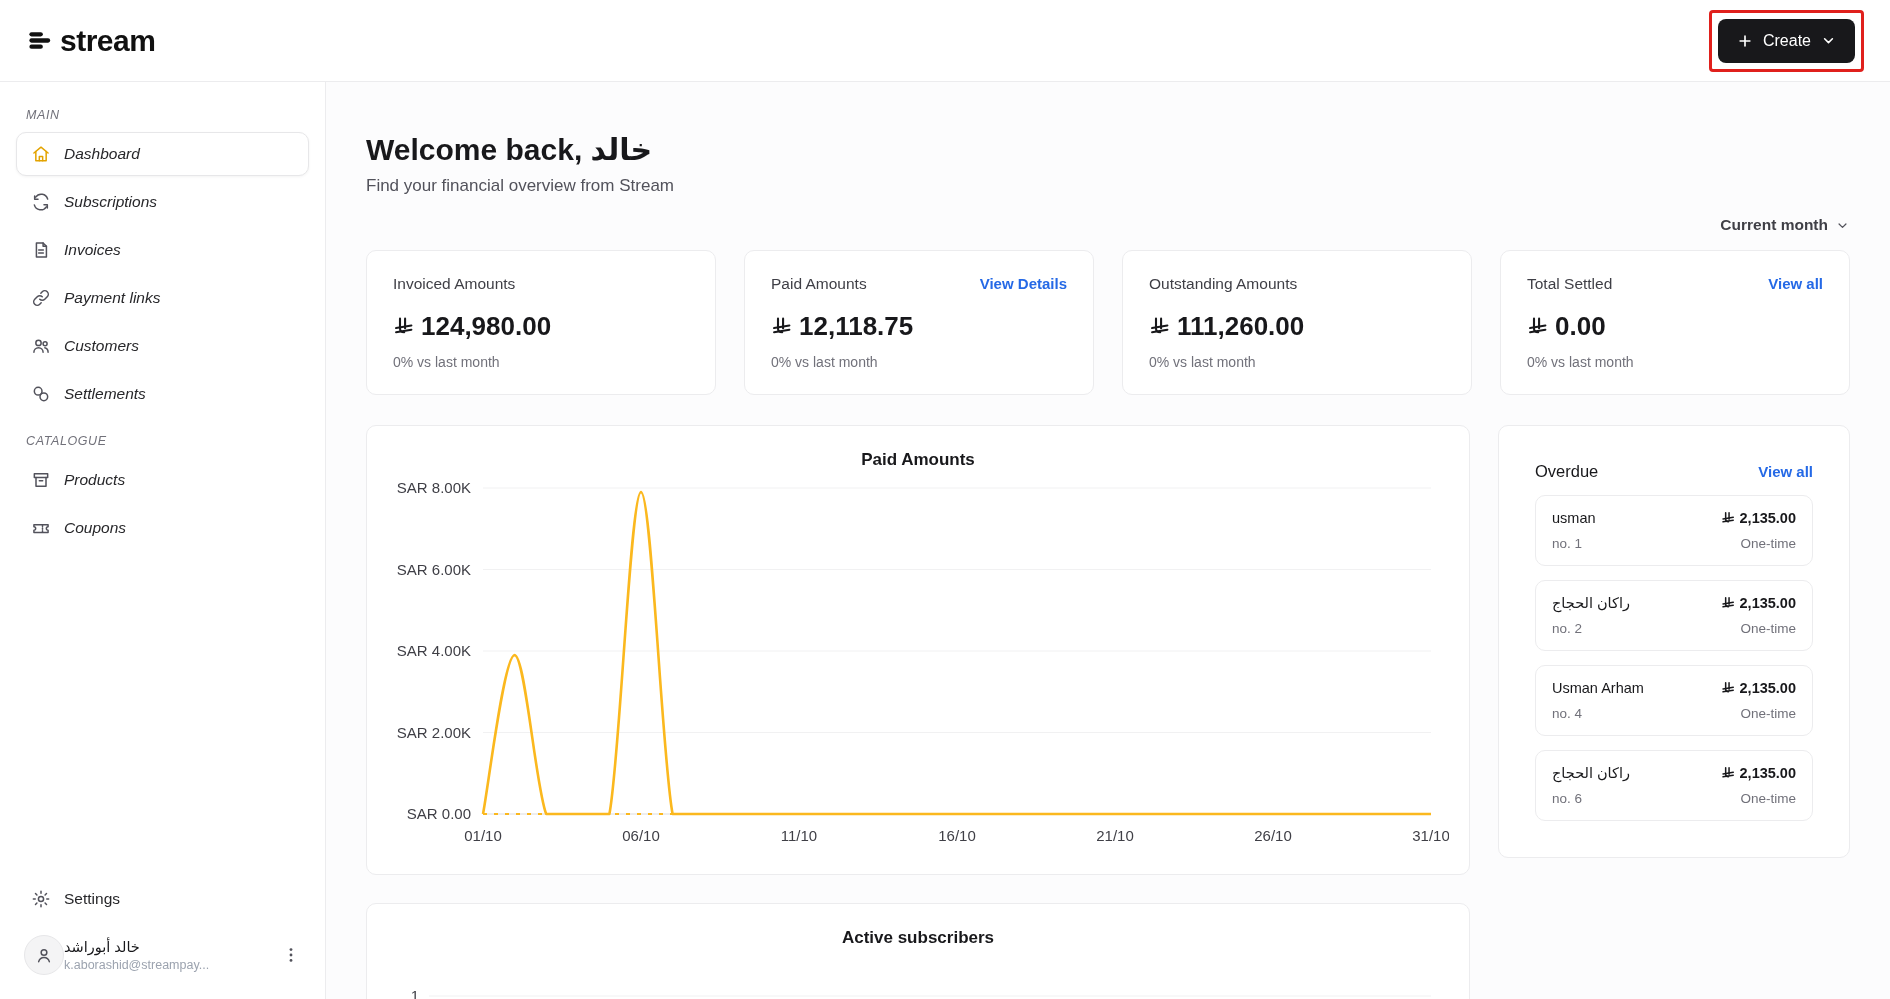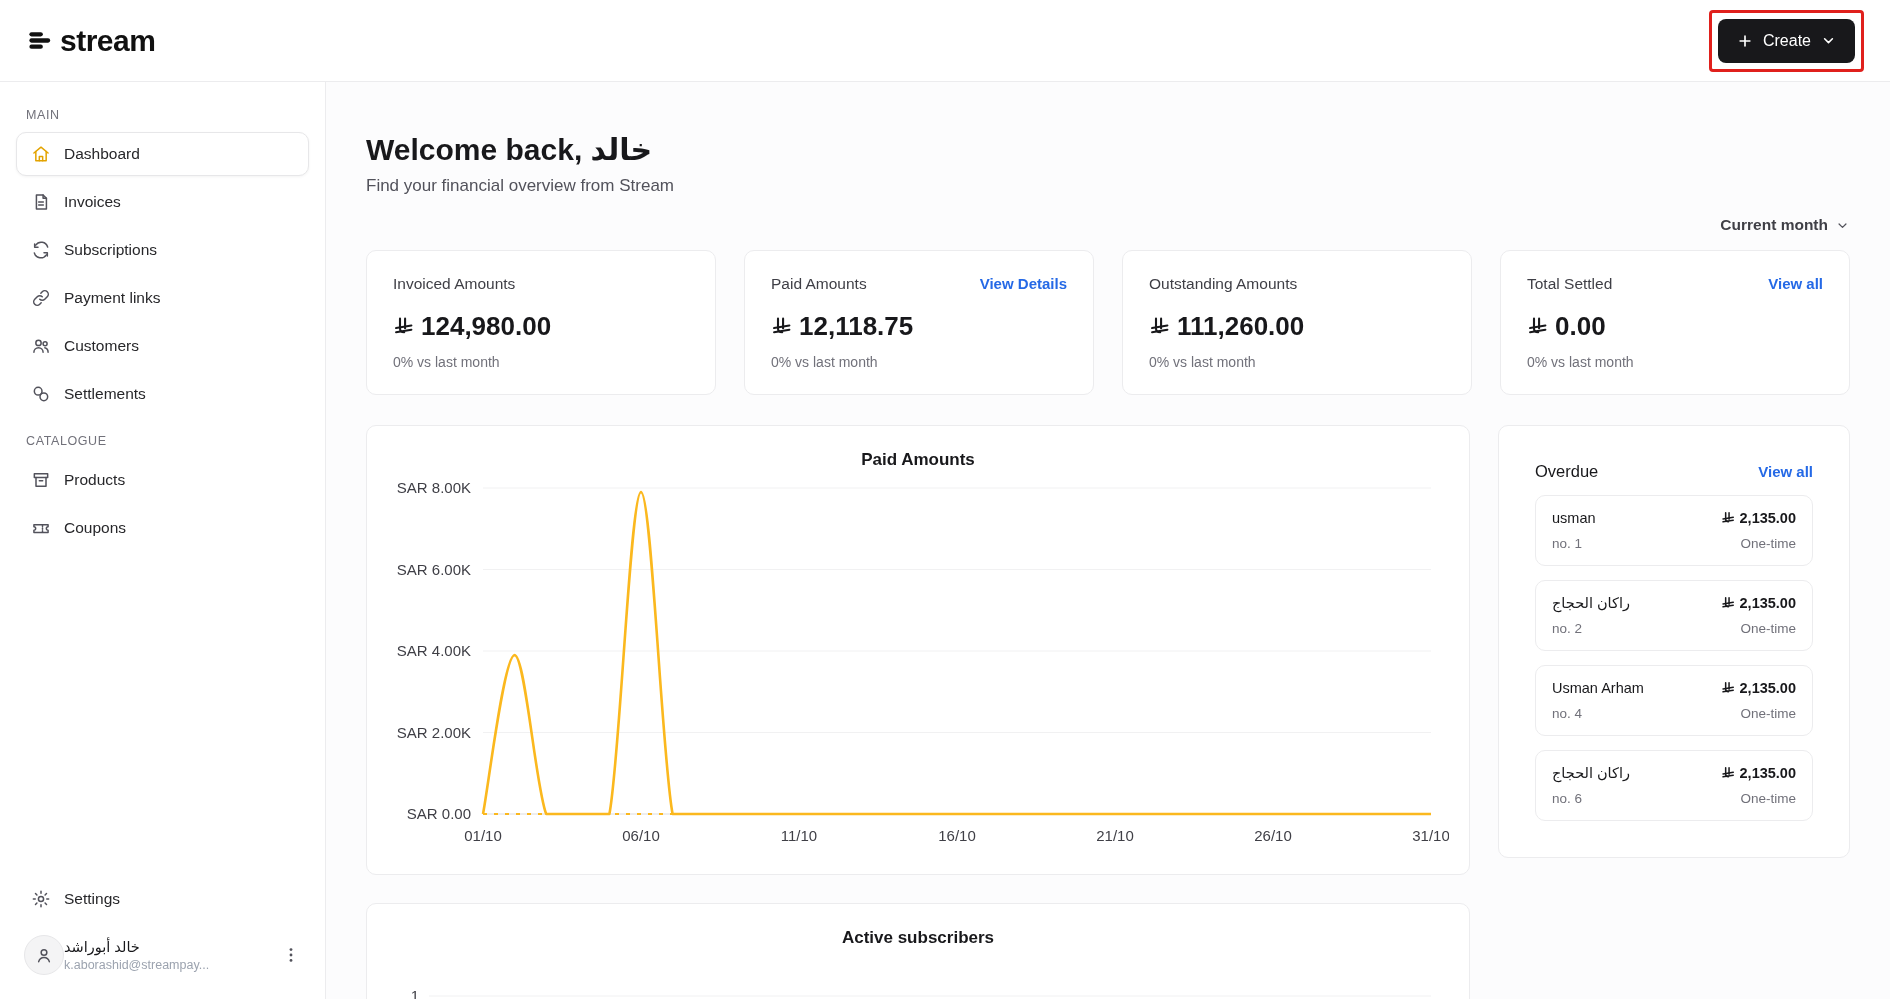--- a/index.html
+++ b/index.html
@@ -14,21 +14,21 @@
   .logo .i{color:#111;}
   .logo-text{font-size:30px;font-weight:700;letter-spacing:-0.5px;color:#111;}
   .create-annotation{border:3px solid #e0201c;border-radius:4px;padding:6px;}
   .create-btn{display:flex;align-items:center;gap:9px;background:#18181b;color:#fff;border:none;
     border-radius:8px;height:44px;padding:0 18px;font-size:16px;font-family:inherit;cursor:pointer;}
 
   
   aside{grid-row:2;border-right:1px solid #ececee;background:#fff;display:flex;flex-direction:column;
     padding:18px 16px 14px 16px;overflow:hidden;}
   .nav-label{font-size:12.5px;letter-spacing:.6px;color:#71717a;margin:8px 10px 10px;}
-  .nav-section{margin-bottom:18px;}
+  .nav-section{margin-bottom:18px;font-style:italic;}
   .nav-item{display:flex;align-items:center;gap:13px;padding:11px 14px;border-radius:10px;
     font-size:15.5px;color:#27272a;cursor:pointer;margin-bottom:4px;border:1px solid transparent;}
   .nav-item .nav-icon{display:inline-flex;color:#52525b;}
   .nav-item.active{background:#fff;border:1px solid #e7e7e9;box-shadow:0 1px 3px rgba(0,0,0,.05);}
   .nav-item.active .nav-icon{color:#e3a300;}
   .sidebar-bottom{margin-top:auto;}
   .user-row{display:flex;align-items:center;padding:10px 8px;cursor:pointer;}
   .avatar{width:40px;height:40px;border-radius:50%;background:#f4f4f5;border:1px solid #e7e7e9;
     display:flex;align-items:center;justify-content:center;color:#52525b;}
   .user-meta{min-width:0;}
@@ -117,38 +117,38 @@
                   <path d="M5.8 9v11h12.4V9"></path>
                   <path d="M10 20v-5h4v5"></path>
                 </svg>
               </span>
     <span class="nav-text">Dashboard</span>
   </div>
 
   <div class="nav-item">
     <span class="nav-icon">
                 <svg viewBox="0 0 24 24" width="20" height="20" fill="none" stroke="currentColor" stroke-width="1.8" stroke-linecap="round" stroke-linejoin="round">
-                  <path d="M6.5 3.5h8l4 4v13h-12z"></path>
-                  <path d="M14.5 3.5v4h4"></path>
-                  <path d="M9.2 12h5.6M9.2 15.5h5.6"></path>
-                </svg>
-              </span>
-    <span class="nav-text">Invoices</span>
-  </div>
-
-  <div class="nav-item">
-    <span class="nav-icon">
-                <svg viewBox="0 0 24 24" width="20" height="20" fill="none" stroke="currentColor" stroke-width="1.8" stroke-linecap="round" stroke-linejoin="round">
                   <path d="M20 8.5A8 8 0 0 0 5.6 6.2"></path>
                   <path d="M4 15.5a8 8 0 0 0 14.4 2.3"></path>
                   <path d="M4.4 4.8v4h4"></path>
                   <path d="M19.6 19.2v-4h-4"></path>
                 </svg>
               </span>
     <span class="nav-text">Subscriptions</span>
+  </div>
+
+  <div class="nav-item">
+    <span class="nav-icon">
+                <svg viewBox="0 0 24 24" width="20" height="20" fill="none" stroke="currentColor" stroke-width="1.8" stroke-linecap="round" stroke-linejoin="round">
+                  <path d="M6.5 3.5h8l4 4v13h-12z"></path>
+                  <path d="M14.5 3.5v4h4"></path>
+                  <path d="M9.2 12h5.6M9.2 15.5h5.6"></path>
+                </svg>
+              </span>
+    <span class="nav-text">Invoices</span>
   </div>
 
   <div class="nav-item">
     <span class="nav-icon">
                 <svg viewBox="0 0 24 24" width="20" height="20" fill="none" stroke="currentColor" stroke-width="1.8" stroke-linecap="round" stroke-linejoin="round">
                   <path d="M10.5 13.5a4.2 4.2 0 0 0 6 0l3-3a4.24 4.24 0 0 0-6-6l-1.7 1.7"></path>
                   <path d="M13.5 10.5a4.2 4.2 0 0 0-6 0l-3 3a4.24 4.24 0 0 0 6 6l1.7-1.7"></path>
                 </svg>
               </span>
     <span class="nav-text">Payment links</span>

